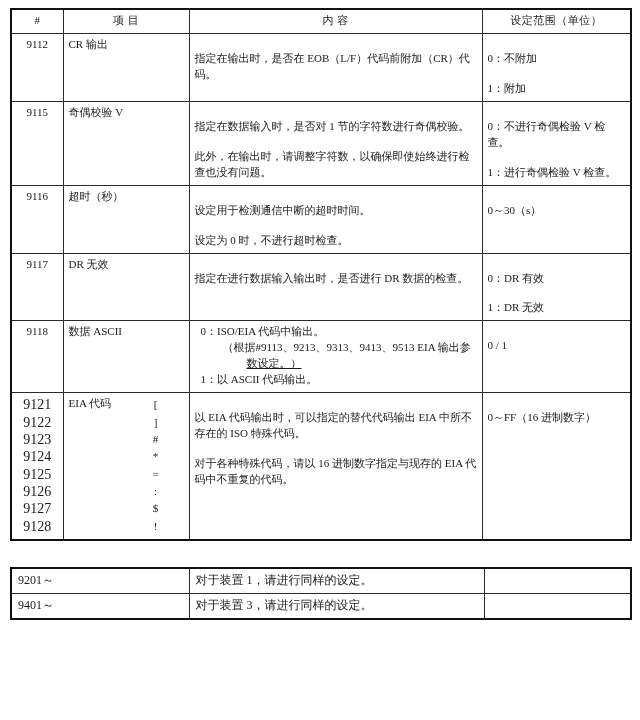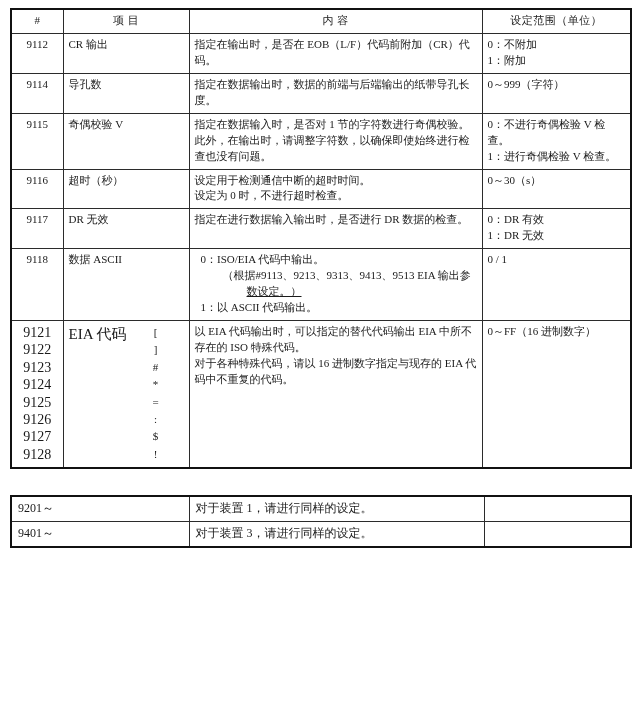--- a/index.html
+++ b/index.html
@@ -57,36 +57,36 @@
 
   td.num {
     text-align: center;
     font-size: 11px;
     white-space: nowrap;
   }
   td.item { font-size: 11px; }
   td.desc { font-size: 11px; }
   td.range { font-size: 11px; }
 
-  .line { display: block; }
+  .line { display: block; margin-top: 14px; }
   .ind1 { display: block; padding-left: 16px; text-indent: -10px; }
   .ind2 { display: block; padding-left: 40px; text-indent: -12px; }
   .ind3 { display: block; padding-left: 52px; text-decoration: underline; }
   .ind-p { display: block; padding-left: 32px; text-indent: -14px; }
 
   
   .eia-wrap {
     position: relative;
     min-height: 126px;
   }
   .eia-label {
     position: absolute;
     left: 0;
     top: 0;
-    font-size: 15px;
+    font-size: 11px;
   }
   .eia-syms {
     position: absolute;
     left: 72px;
     top: 0;
     width: 30px;
     text-align: center;
   }
   .eia-syms .sym {
     display: block;
@@ -149,30 +149,20 @@
         <td class="desc">
           <span class="line">指定在输出时，是否在 EOB（L/F）代码前附加（CR）代码。</span>
         </td>
         <td class="range">
           <span class="line">0：不附加</span>
           <span class="line">1：附加</span>
         </td>
       </tr>
 
 
-      <tr>
-        <td class="num">9114</td>
-        <td class="item">导孔数</td>
-        <td class="desc">
-          <span class="line">指定在数据输出时，数据的前端与后端输出的纸带导孔长度。</span>
-        </td>
-        <td class="range">
-          <span class="line">0～999（字符）</span>
-        </td>
-      </tr>
 
       <tr>
         <td class="num">9115</td>
         <td class="item">奇偶校验 V</td>
         <td class="desc">
           <span class="line">指定在数据输入时，是否对 1 节的字符数进行奇偶校验。</span>
           <span class="line">此外，在输出时，请调整字符数，以确保即使始终进行检查也没有问题。</span>
         </td>
         <td class="range">
           <span class="line">0：不进行奇偶检验 V 检查。</span>

